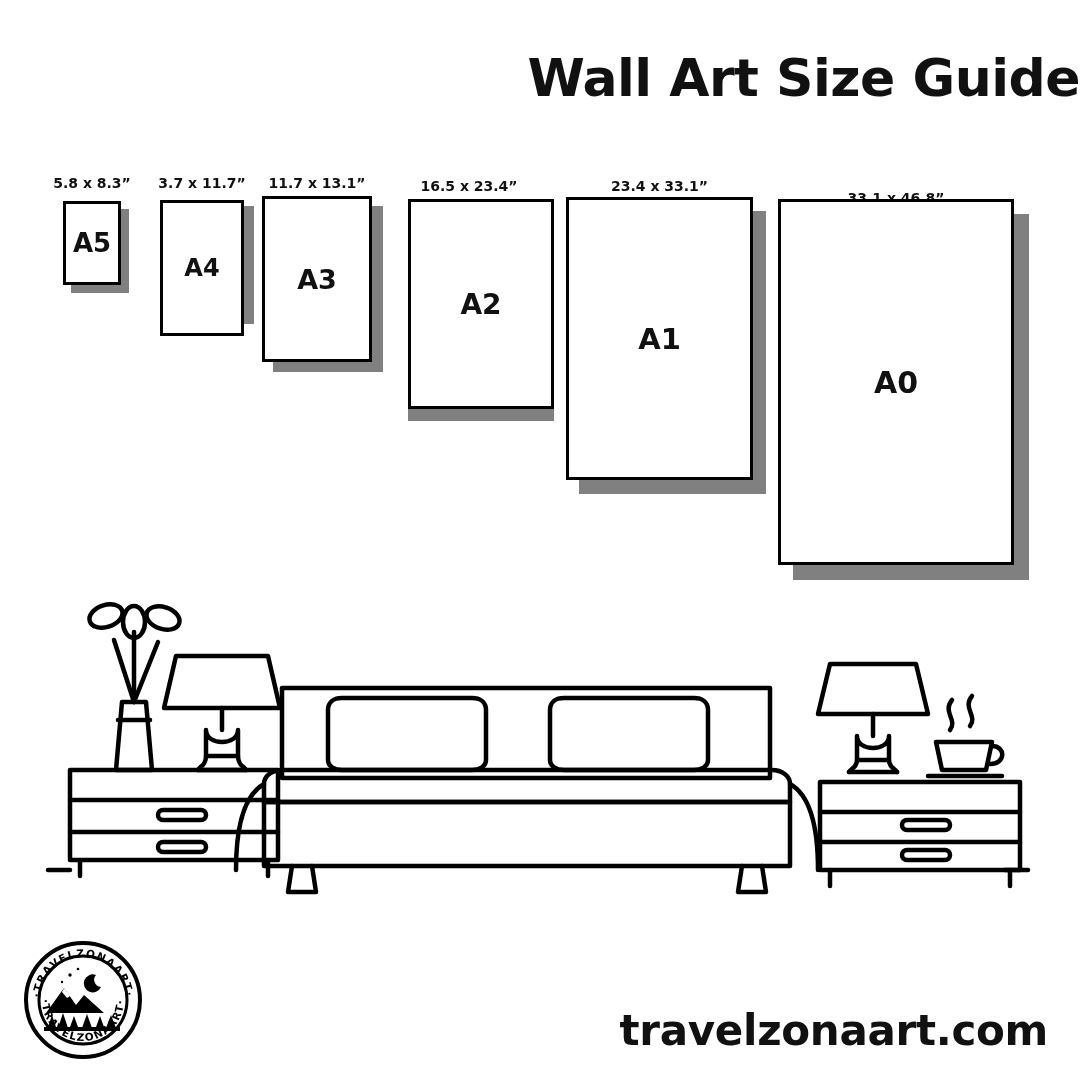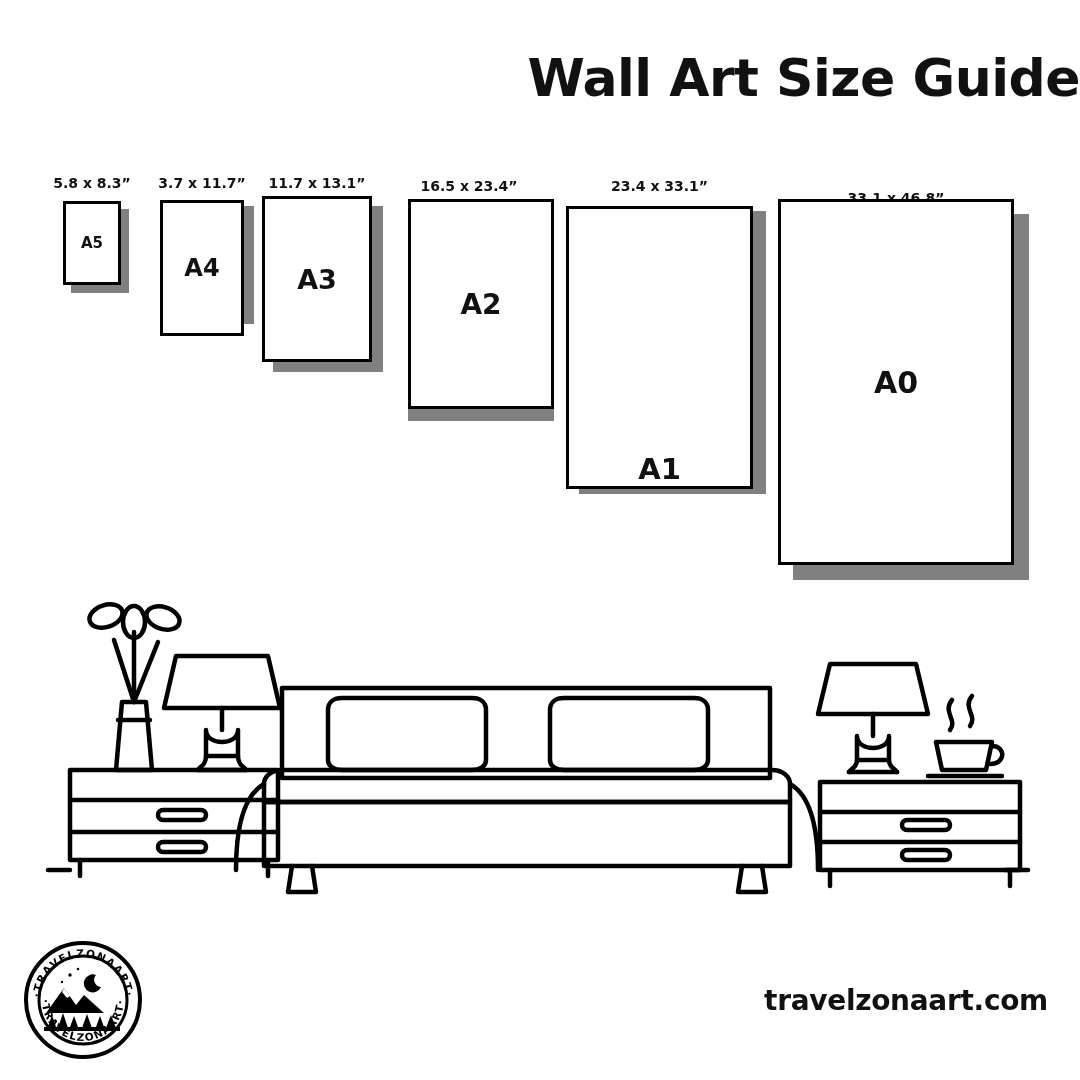--- a/index.html
+++ b/index.html
@@ -83,39 +83,39 @@
     left: 18px;
     top: 935px;
     width: 130px;
     height: 130px;
   }
 
   
   #website {
     position: absolute;
     right: 32px;
-    top: 984px;
-    font-size: 28px;
+    top: 1006px;
+    font-size: 42px;
     font-weight: 700;
     color: #111111;
     letter-spacing: -0.3px;
   }
 </style>
 </head>
 <body>
 
 <div id="page-title">Wall Art Size Guide</div>
 
 <div id="frames">
 
   <div class="frame-group" style="left:63px; top:0; width:58px;">
     <div class="frame-dim" style="top:175px;">5.8 x 8.3”</div>
     <div class="frame-shadow" style="left:8px; top:209px; width:58px; height:84px;"></div>
     <div class="frame-box" style="left:0; top:201px; width:58px; height:84px;">
-      <span class="frame-label" style="font-size:15px;">A5</span>
+      <span class="frame-label" style="font-size:26px;">A5</span>
     </div>
   </div>
 
   <div class="frame-group" style="left:160px; top:0; width:84px;">
     <div class="frame-dim" style="top:175px;">3.7 x 11.7”</div>
     <div class="frame-shadow" style="left:10px; top:206px; width:84px; height:118px;"></div>
     <div class="frame-box" style="left:0; top:200px; width:84px; height:136px;">
       <span class="frame-label" style="font-size:24px;">A4</span>
     </div>
   </div>
@@ -132,21 +132,21 @@
     <div class="frame-dim" style="top:178px;">16.5 x 23.4”</div>
     <div class="frame-shadow" style="left:12px; top:211px; width:146px; height:210px;"></div>
     <div class="frame-box" style="left:0; top:199px; width:146px; height:210px;margin-left:12px;">
       <span class="frame-label" style="font-size:28px;">A2</span>
     </div>
   </div>
 
   <div class="frame-group" style="left:566px; top:0; width:187px;">
     <div class="frame-dim" style="top:178px;">23.4 x 33.1”</div>
     <div class="frame-shadow" style="left:13px; top:211px; width:187px; height:283px;"></div>
-    <div class="frame-box" style="left:0; top:206px; width:187px; height:283px;align-items:flex-end;">
+    <div class="frame-box" style="left:0; top:197px; width:187px; height:283px;">
       <span class="frame-label" style="font-size:29px;">A1</span>
     </div>
   </div>
 
   <div class="frame-group" style="left:778px; top:0; width:236px;">
     <div class="frame-dim" style="top:178px;margin-top:12px;">33.1 x 46.8”</div>
     <div class="frame-shadow" style="left:15px; top:214px; width:236px; height:366px;"></div>
     <div class="frame-box" style="left:0; top:199px; width:236px; height:366px;">
       <span class="frame-label" style="font-size:30px;">A0</span>
     </div>

